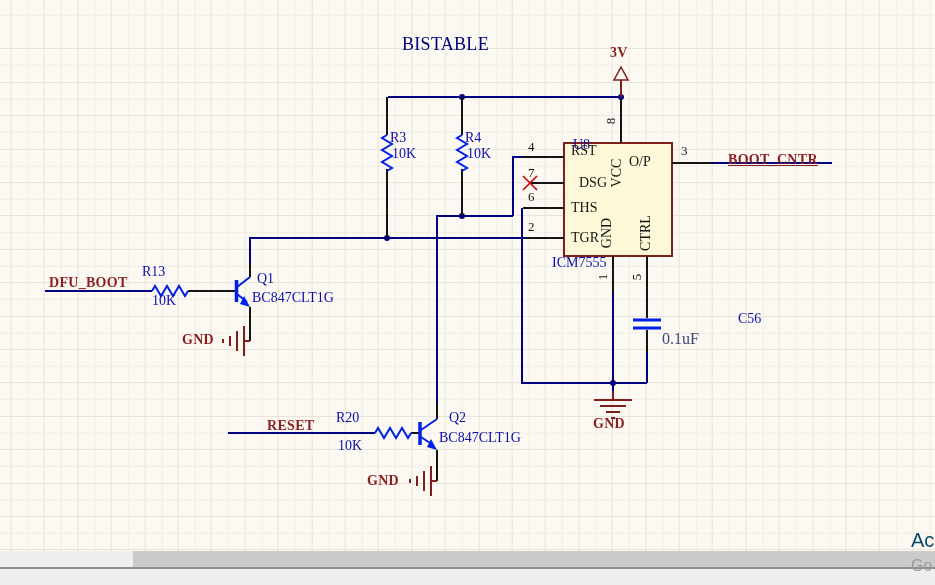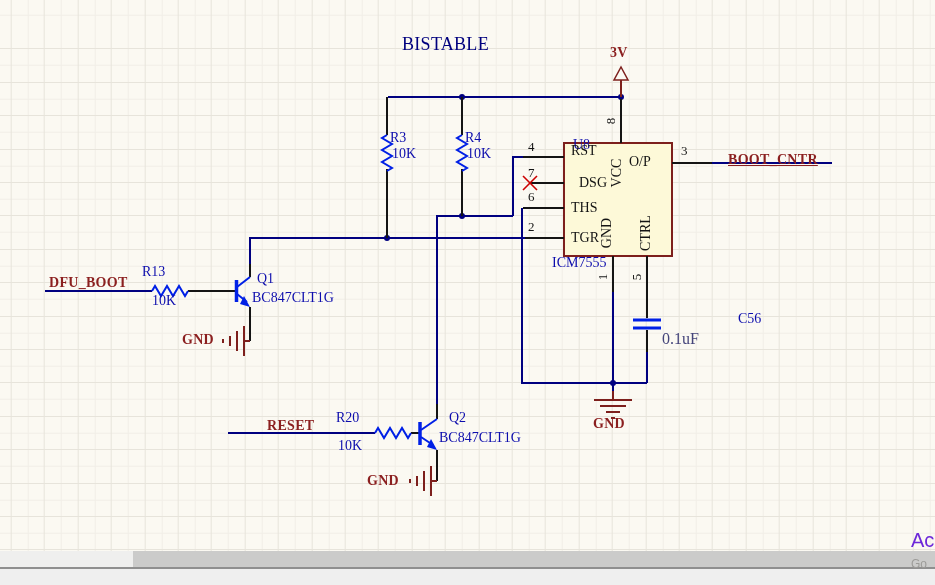--- a/index.html
+++ b/index.html
@@ -24,23 +24,23 @@
   .pin-name{color:#141414;}
   .pin-num{font-size:13px;color:#141414;}
   .small{font-size:16px;color:#44447a;}
   .vtext{transform:translate(-50%,-50%) rotate(-90deg);transform-origin:center;}
   .title{font-size:18px;font-weight:normal;color:#00007e;line-height:16px;letter-spacing:0.3px;}
   .hscroll{position:absolute;left:0;top:551px;width:935px;height:16px;background:#cbcbca;}
   .hthumb{position:absolute;left:0;top:0;width:133px;height:16px;background:#efefee;}
   .divider{position:absolute;left:0;top:567px;width:935px;height:2px;background:#8f8f8f;}
   .statusbar{position:absolute;left:0;top:569px;width:935px;height:16px;background:#efefef;}
   .wm1{position:absolute;left:911px;top:529px;font-family:"Liberation Sans",sans-serif;
-       font-size:20px;color:#6d28d9;}
+       font-size:20px;color:#0c4a6e;}
   .wm2{position:absolute;left:911px;top:557px;font-family:"Liberation Sans",sans-serif;
-       font-size:12px;color:#9c9b98;}
+       font-size:16px;color:#9c9b98;}
 </style>
 </head>
 <body>
 
 <div class="sheet">
 
   <svg class="draw" width="935" height="551" viewBox="0 0 935 551">
 
     <g stroke="#000080" stroke-width="2" fill="none">
       <path d="M388,97 H621"></path>

